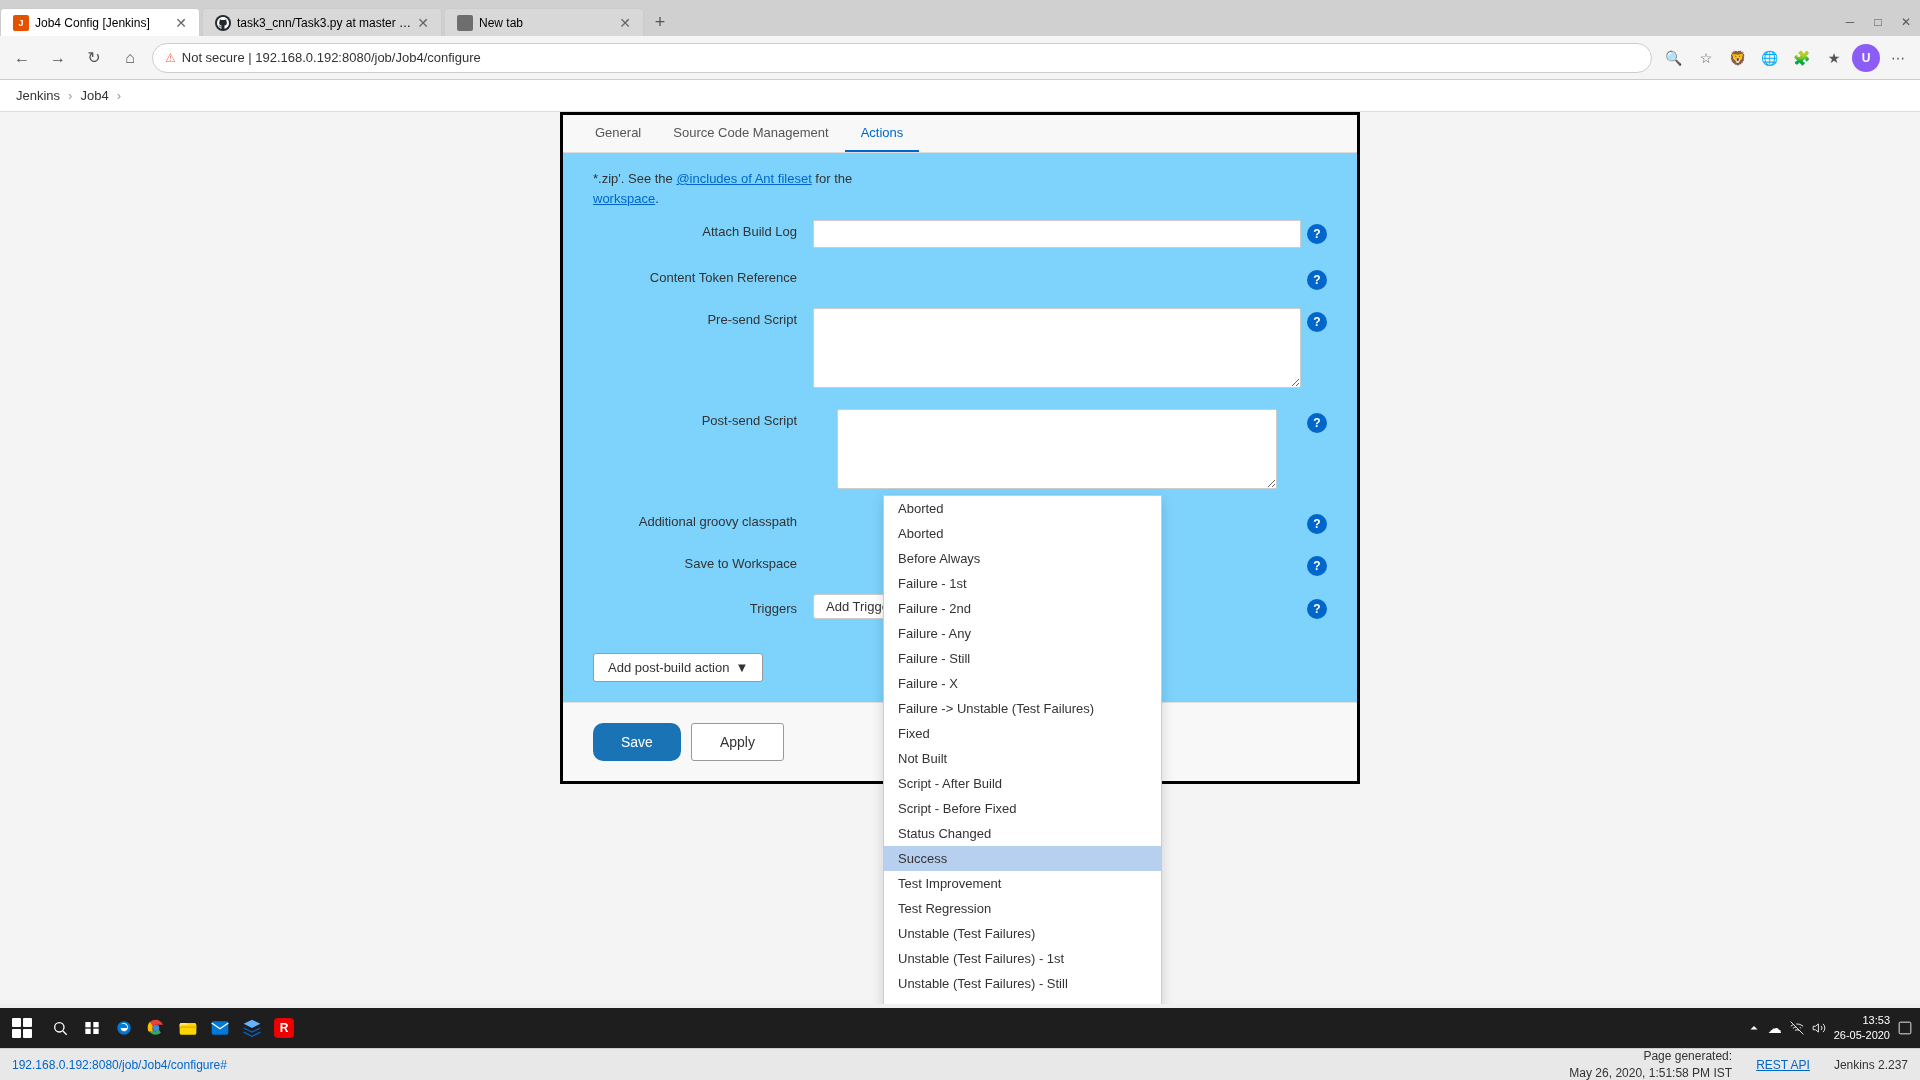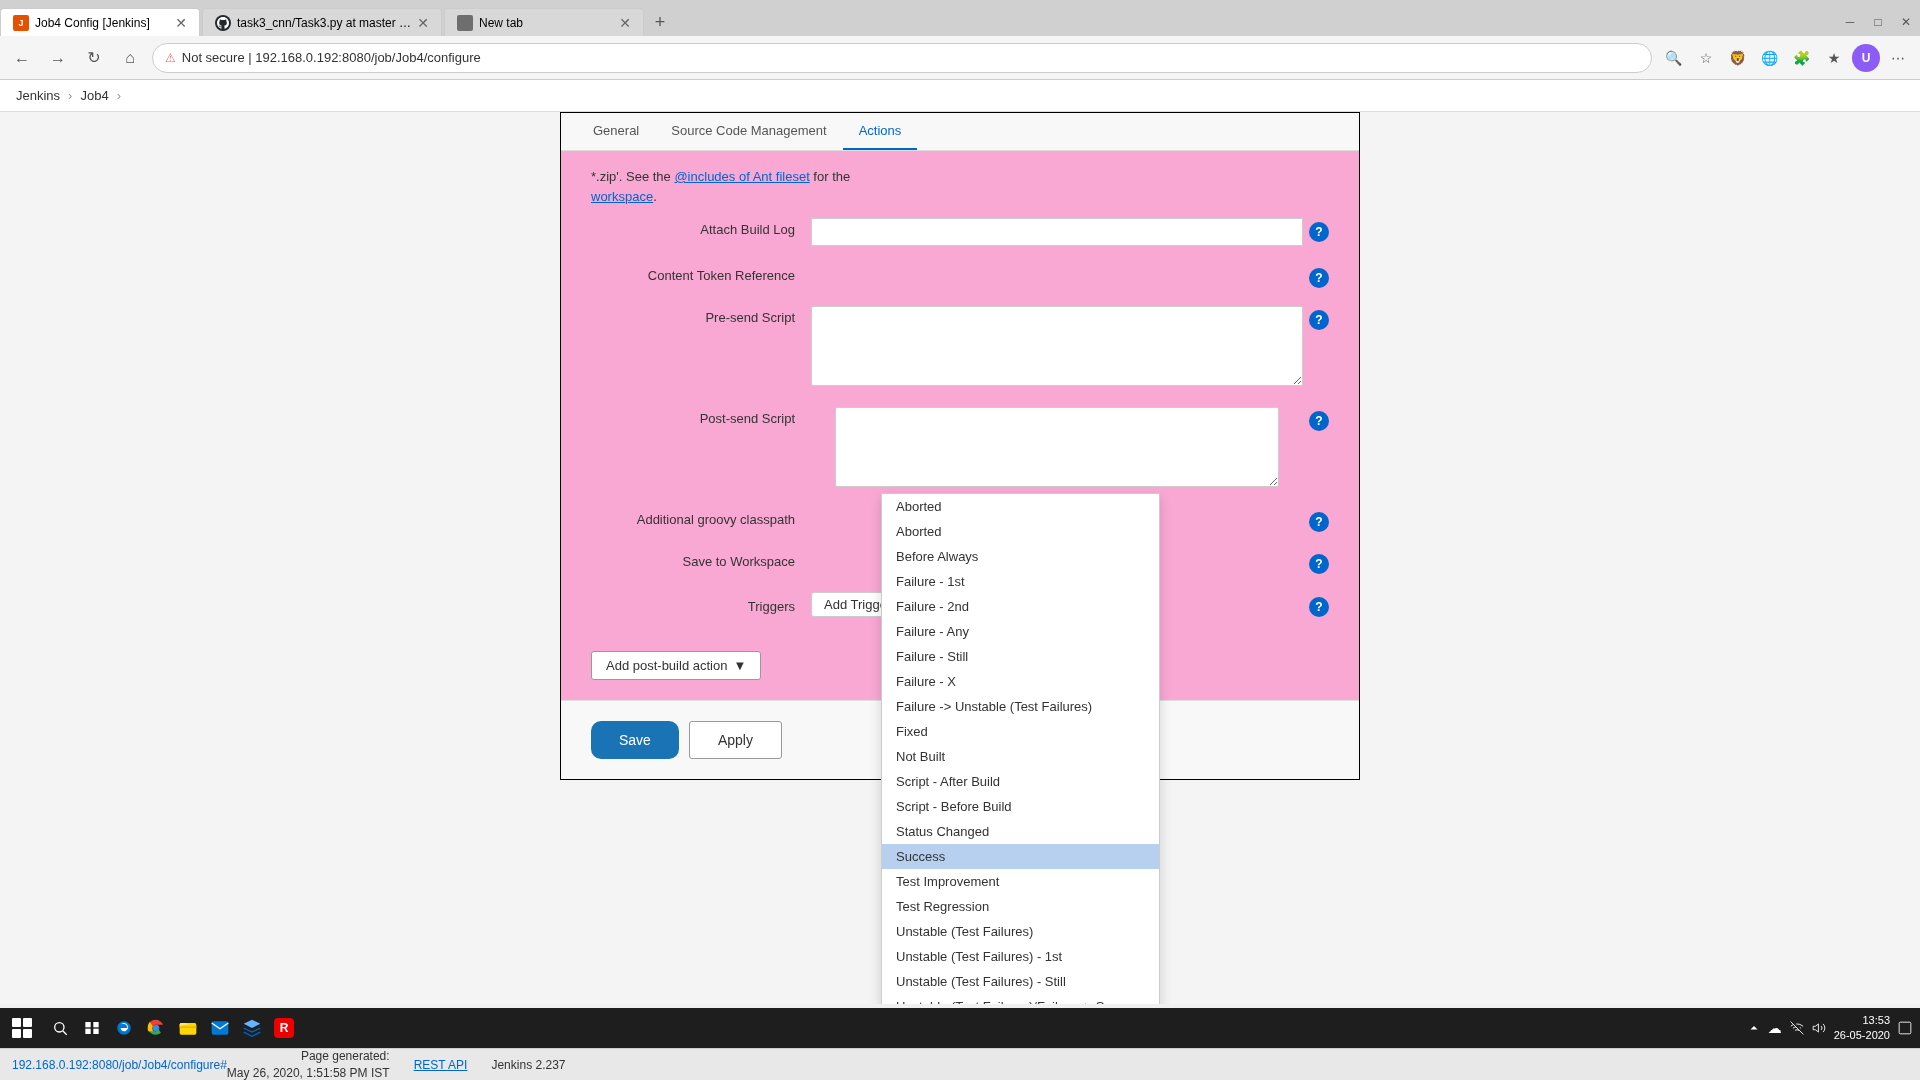--- a/index.html
+++ b/index.html
@@ -49,37 +49,37 @@
 
     
     .post-build-btn { display: flex; align-items: flex-end; gap: 6px; padding: 6px 14px; border: 1px solid #999; border-radius: 3px; background: white; cursor: pointer; font-size: 13px; color: #333; margin: 16px 30px; }
 
     
     .action-bar { display: flex; gap: 10px; padding: 20px 30px; background: #f8f8f8; border-top: 1px solid #e0e0e0; margin: 0 0; }
     .btn-save { background: #1a73b5; color: white; border: none; padding: 10px 28px; border-radius: 10px; font-size: 14px; cursor: pointer; font-weight: normal; }
     .btn-apply { background: white; color: #333; border: 1px solid #999; padding: 10px 28px; border-radius: 3px; font-size: 14px; cursor: pointer; }
 
     
-    .status-bar { position: fixed; bottom: 0; left: 0; right: 0; height: 32px; background: #e8e8e8; border-top: 1px solid #ccc; display: flex; align-items: center; padding: 0 12px; font-size: 12px; color: #333; z-index: 9999; }
+    .status-bar { position: fixed; bottom: 0; left: 0; right: 0; height: 32px; background: #e8e8e8; border-top: 1px solid #ccc; display: flex; align-items: center; justify-content: space-between; padding: 0 12px; font-size: 12px; color: #333; z-index: 9999; }
     .status-left { color: #0066cc; }
     .status-right { display: flex; gap: 24px; align-items: center; }
     .page-generated { text-align: right; line-height: 1.4; }
 
     
     .taskbar { position: fixed; bottom: 32px; left: 0; right: 0; height: 40px; background: #1e1e1e; display: flex; align-items: center; z-index: 9998; }
     .taskbar-start { width: 44px; height: 40px; display: flex; align-items: center; justify-content: center; cursor: pointer; }
     .taskbar-icon { width: 32px; height: 32px; display: flex; align-items: center; justify-content: center; cursor: pointer; border-radius: 3px; }
     .taskbar-right { margin-left: auto; display: flex; align-items: center; gap: 8px; padding-right: 8px; color: white; font-size: 11px; }
     .time-display { text-align: right; line-height: 1.4; }
 
     
     .win-logo { display: grid; grid-template-columns: 1fr 1fr; gap: 2px; width: 20px; height: 20px; }
     .win-logo div { background: white; border-radius: 1px; }
 
-    .page-wrapper { background: #f9a8d4; border: 1px solid #000000; margin: 0 auto; width: 800px; min-height: 400px; position: relative; }
+    .page-wrapper { background: #7dd3fc; border: 3px solid #000000; margin: 0 auto; width: 800px; min-height: 400px; position: relative; }
 
     .outer-wrapper { display: flex; justify-content: center; padding: 0; background: #f4f4f4; }
 
     .scrollable-main { overflow-y: auto; height: calc(1080px - 36px - 44px - 36px - 40px - 32px); background: #f4f4f4; }
   </style>
 </head>
 <body>
 
 <div>
 
@@ -218,21 +218,21 @@
           <div class="dropdown-item">Before Always</div>
           <div class="dropdown-item">Failure - 1st</div>
           <div class="dropdown-item">Failure - 2nd</div>
           <div class="dropdown-item">Failure - Any</div>
           <div class="dropdown-item">Failure - Still</div>
           <div class="dropdown-item">Failure - X</div>
           <div class="dropdown-item">Failure -&gt; Unstable (Test Failures)</div>
           <div class="dropdown-item">Fixed</div>
           <div class="dropdown-item">Not Built</div>
           <div class="dropdown-item">Script - After Build</div>
-          <div class="dropdown-item">Script - Before Build</div>
+          <div class="dropdown-item">Script - Before Fixed</div>
           <div class="dropdown-item">Status Changed</div>
           <div class="dropdown-item selected">Success</div>
           <div class="dropdown-item">Test Improvement</div>
           <div class="dropdown-item">Test Regression</div>
           <div class="dropdown-item">Unstable (Test Failures)</div>
           <div class="dropdown-item">Unstable (Test Failures) - 1st</div>
           <div class="dropdown-item">Unstable (Test Failures) - Still</div>
           <div class="dropdown-item">Unstable (Test Failures)/Failure -&gt; Success</div>
         </div>
       </div>

